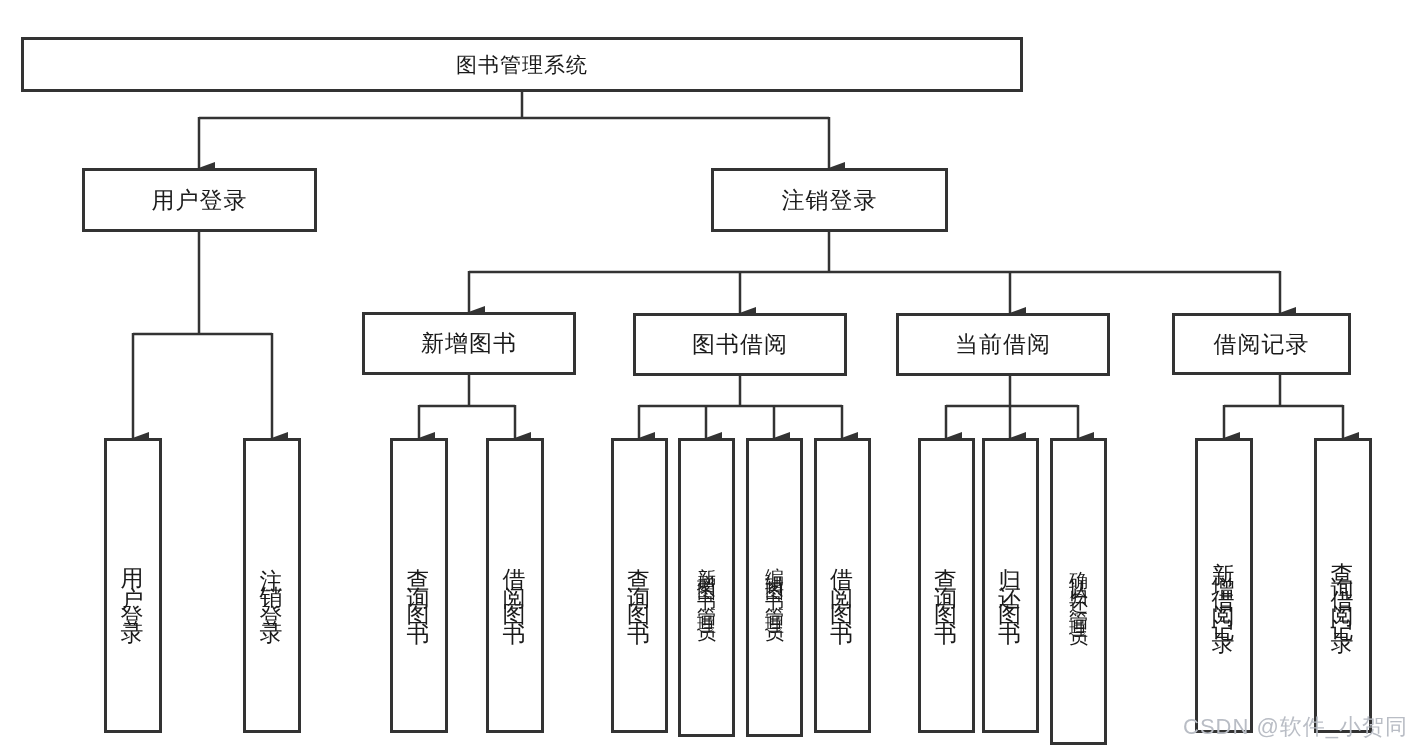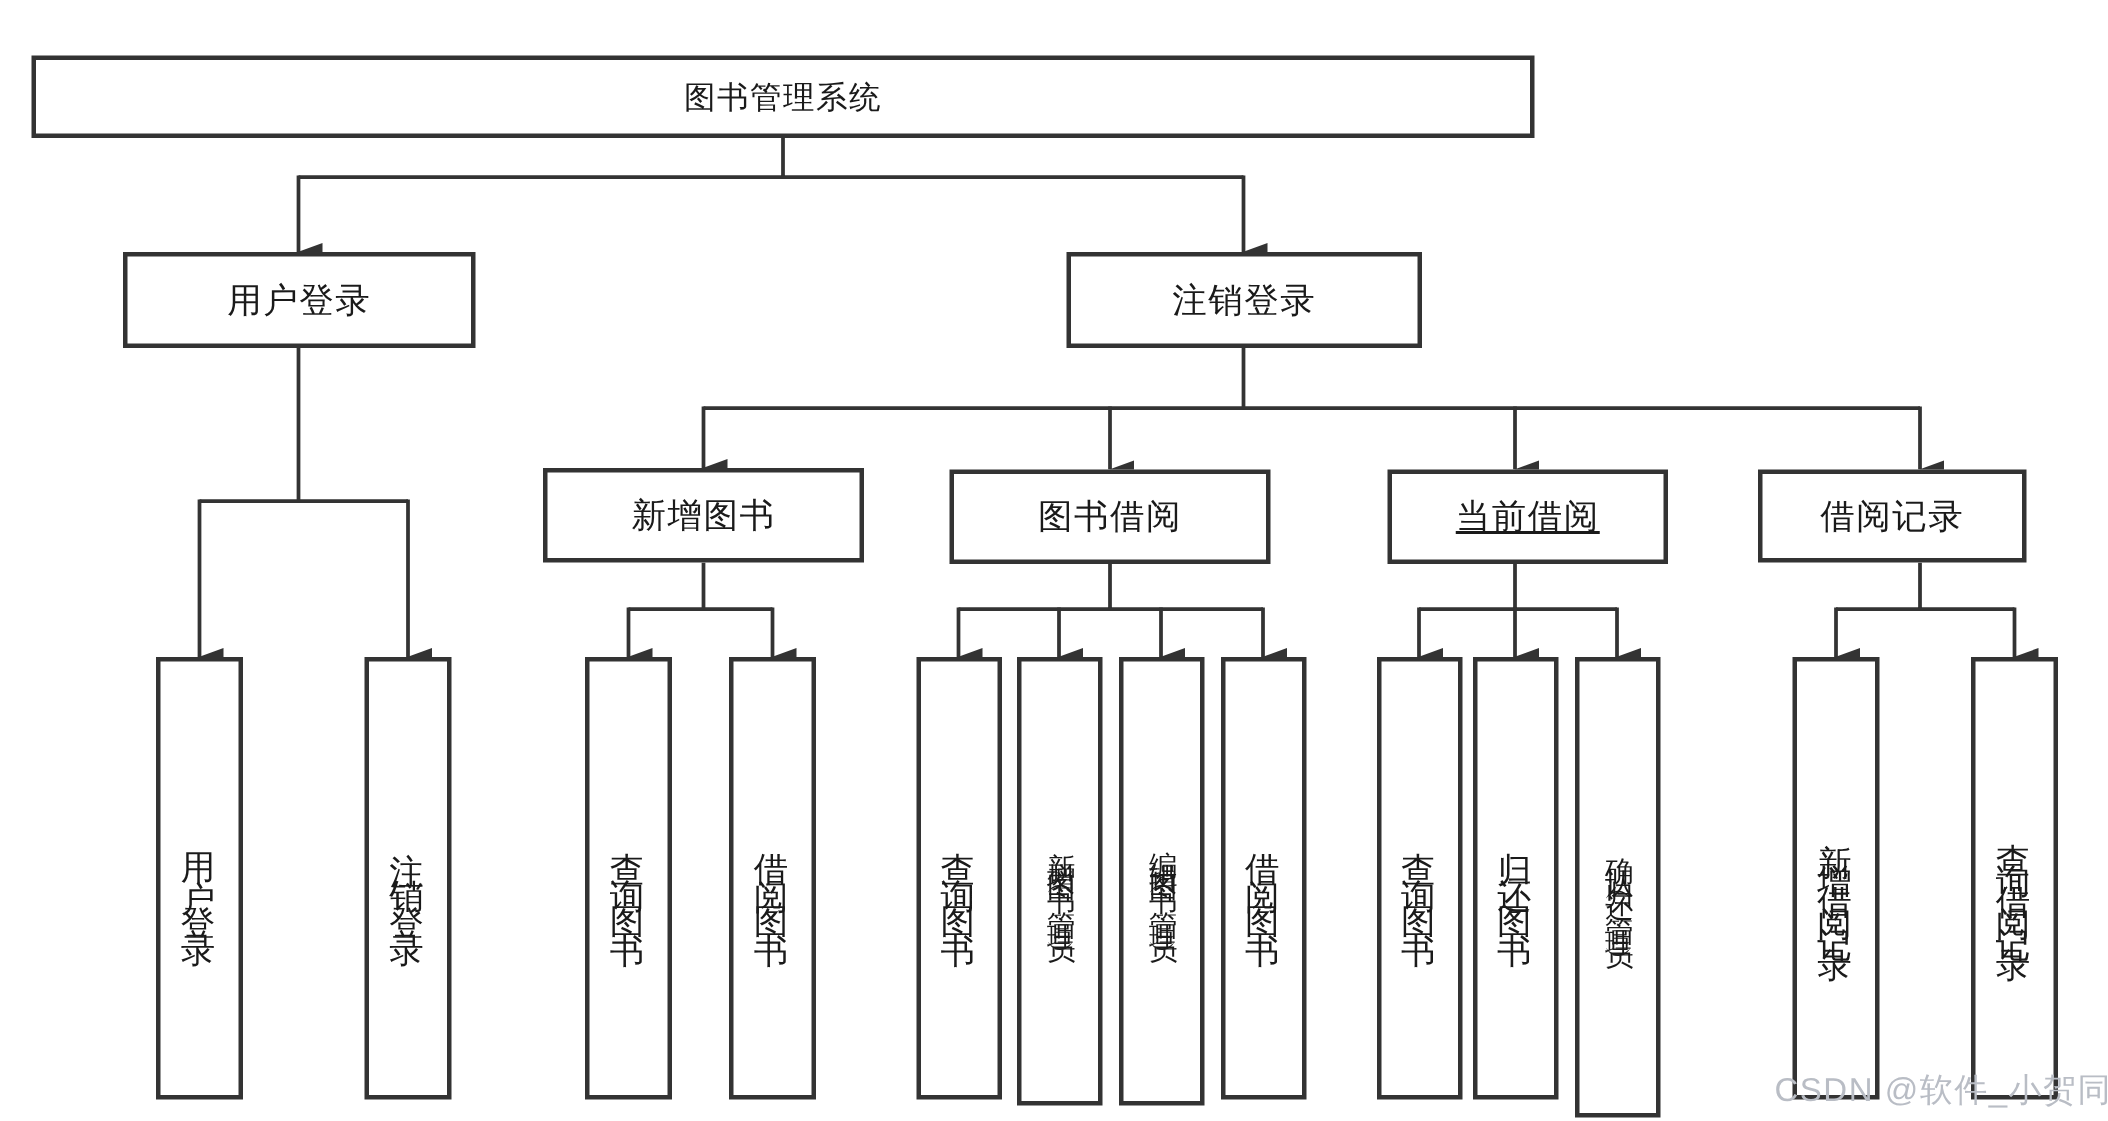--- a/index.html
+++ b/index.html
@@ -91,21 +91,21 @@
     <line class="ln arr" x1="1343" y1="405" x2="1343" y2="438"></line>
   </svg>
 
   <div class="box hbox" style="left:21px; top:13px; width:1002px; height:55px; font-size:21px;margin-top:24px;">图书管理系统</div>
 
   <div class="box hbox" style="left:82px; top:168px; width:235px; height:64px;">用户登录</div>
   <div class="box hbox" style="left:711px; top:168px; width:237px; height:64px;">注销登录</div>
 
   <div class="box hbox" style="left:362px; top:312px; width:214px; height:63px;">新增图书</div>
   <div class="box hbox" style="left:633px; top:313px; width:214px; height:63px;">图书借阅</div>
-  <div class="box hbox" style="left:925px; top:313px; width:187px; height:63px;text-decoration:underline;">当前借阅</div>
+  <div class="box hbox" style="left:896px; top:313px; width:214px; height:63px;">当前借阅</div>
   <div class="box hbox" style="left:1172px; top:313px; width:179px; height:62px;">借阅记录</div>
 
   <div class="box vbox loose" style="left:104px; top:438px; width:58px; height:295px;">用户登录</div>
   <div class="box vbox loose" style="left:243px; top:438px; width:58px; height:295px;">注销登录</div>
 
   <div class="box vbox loose" style="left:390px; top:438px; width:58px; height:295px;">查询图书</div>
   <div class="box vbox loose" style="left:486px; top:438px; width:58px; height:295px;">借阅图书</div>
 
   <div class="box vbox loose" style="left:611px; top:438px; width:57px; height:295px;">查询图书</div>
   <div class="box vbox tight" style="left:678px; top:438px; width:57px; height:299px;">新增图书（管理员）</div>

